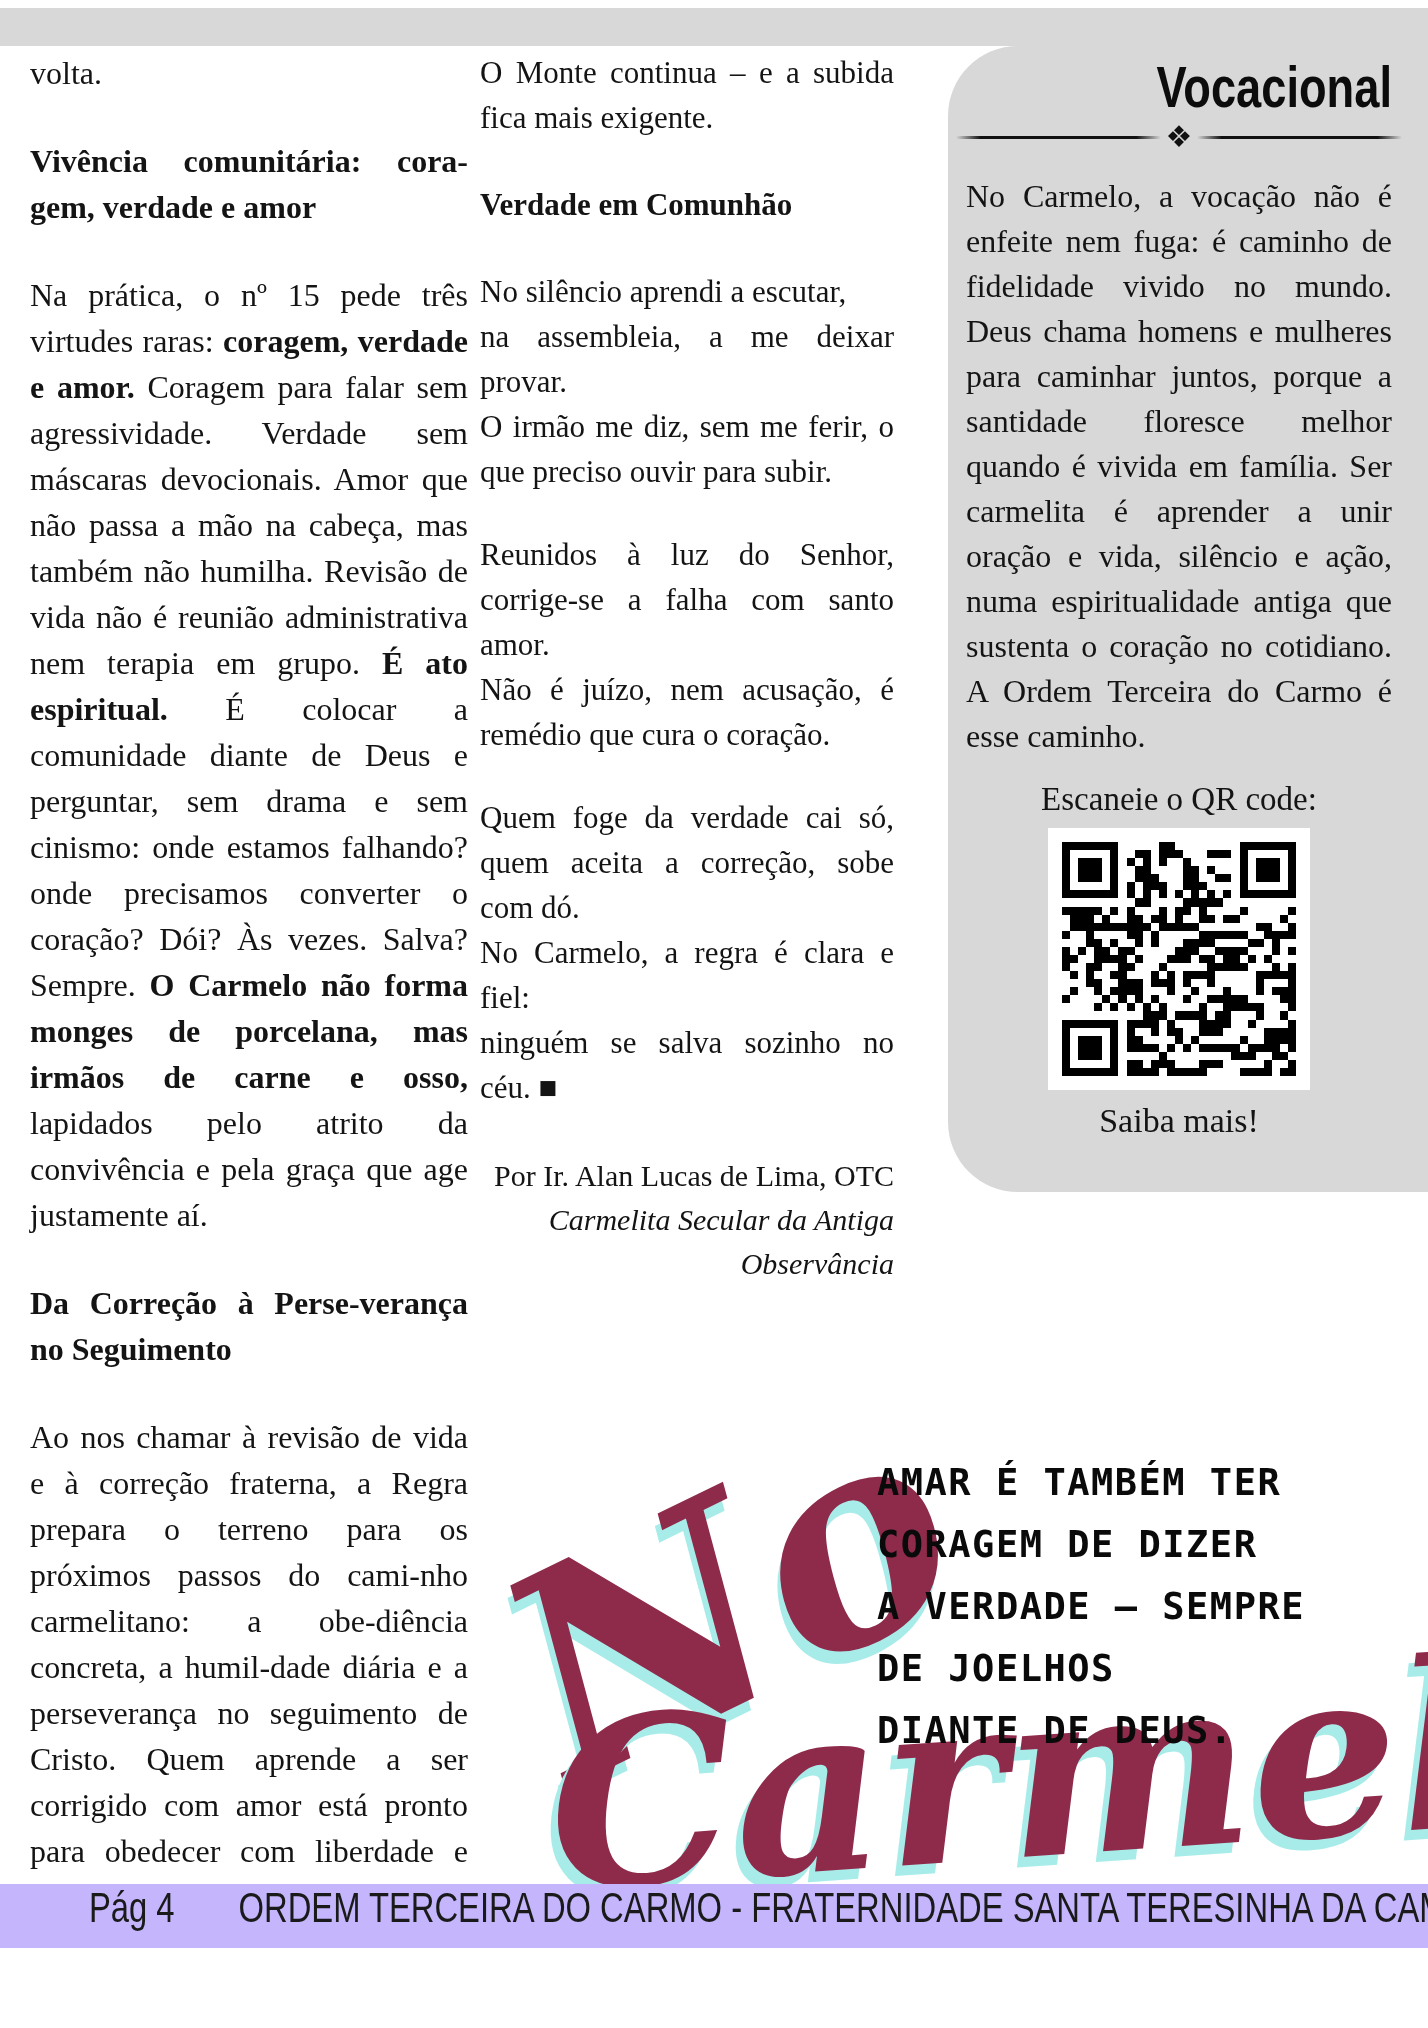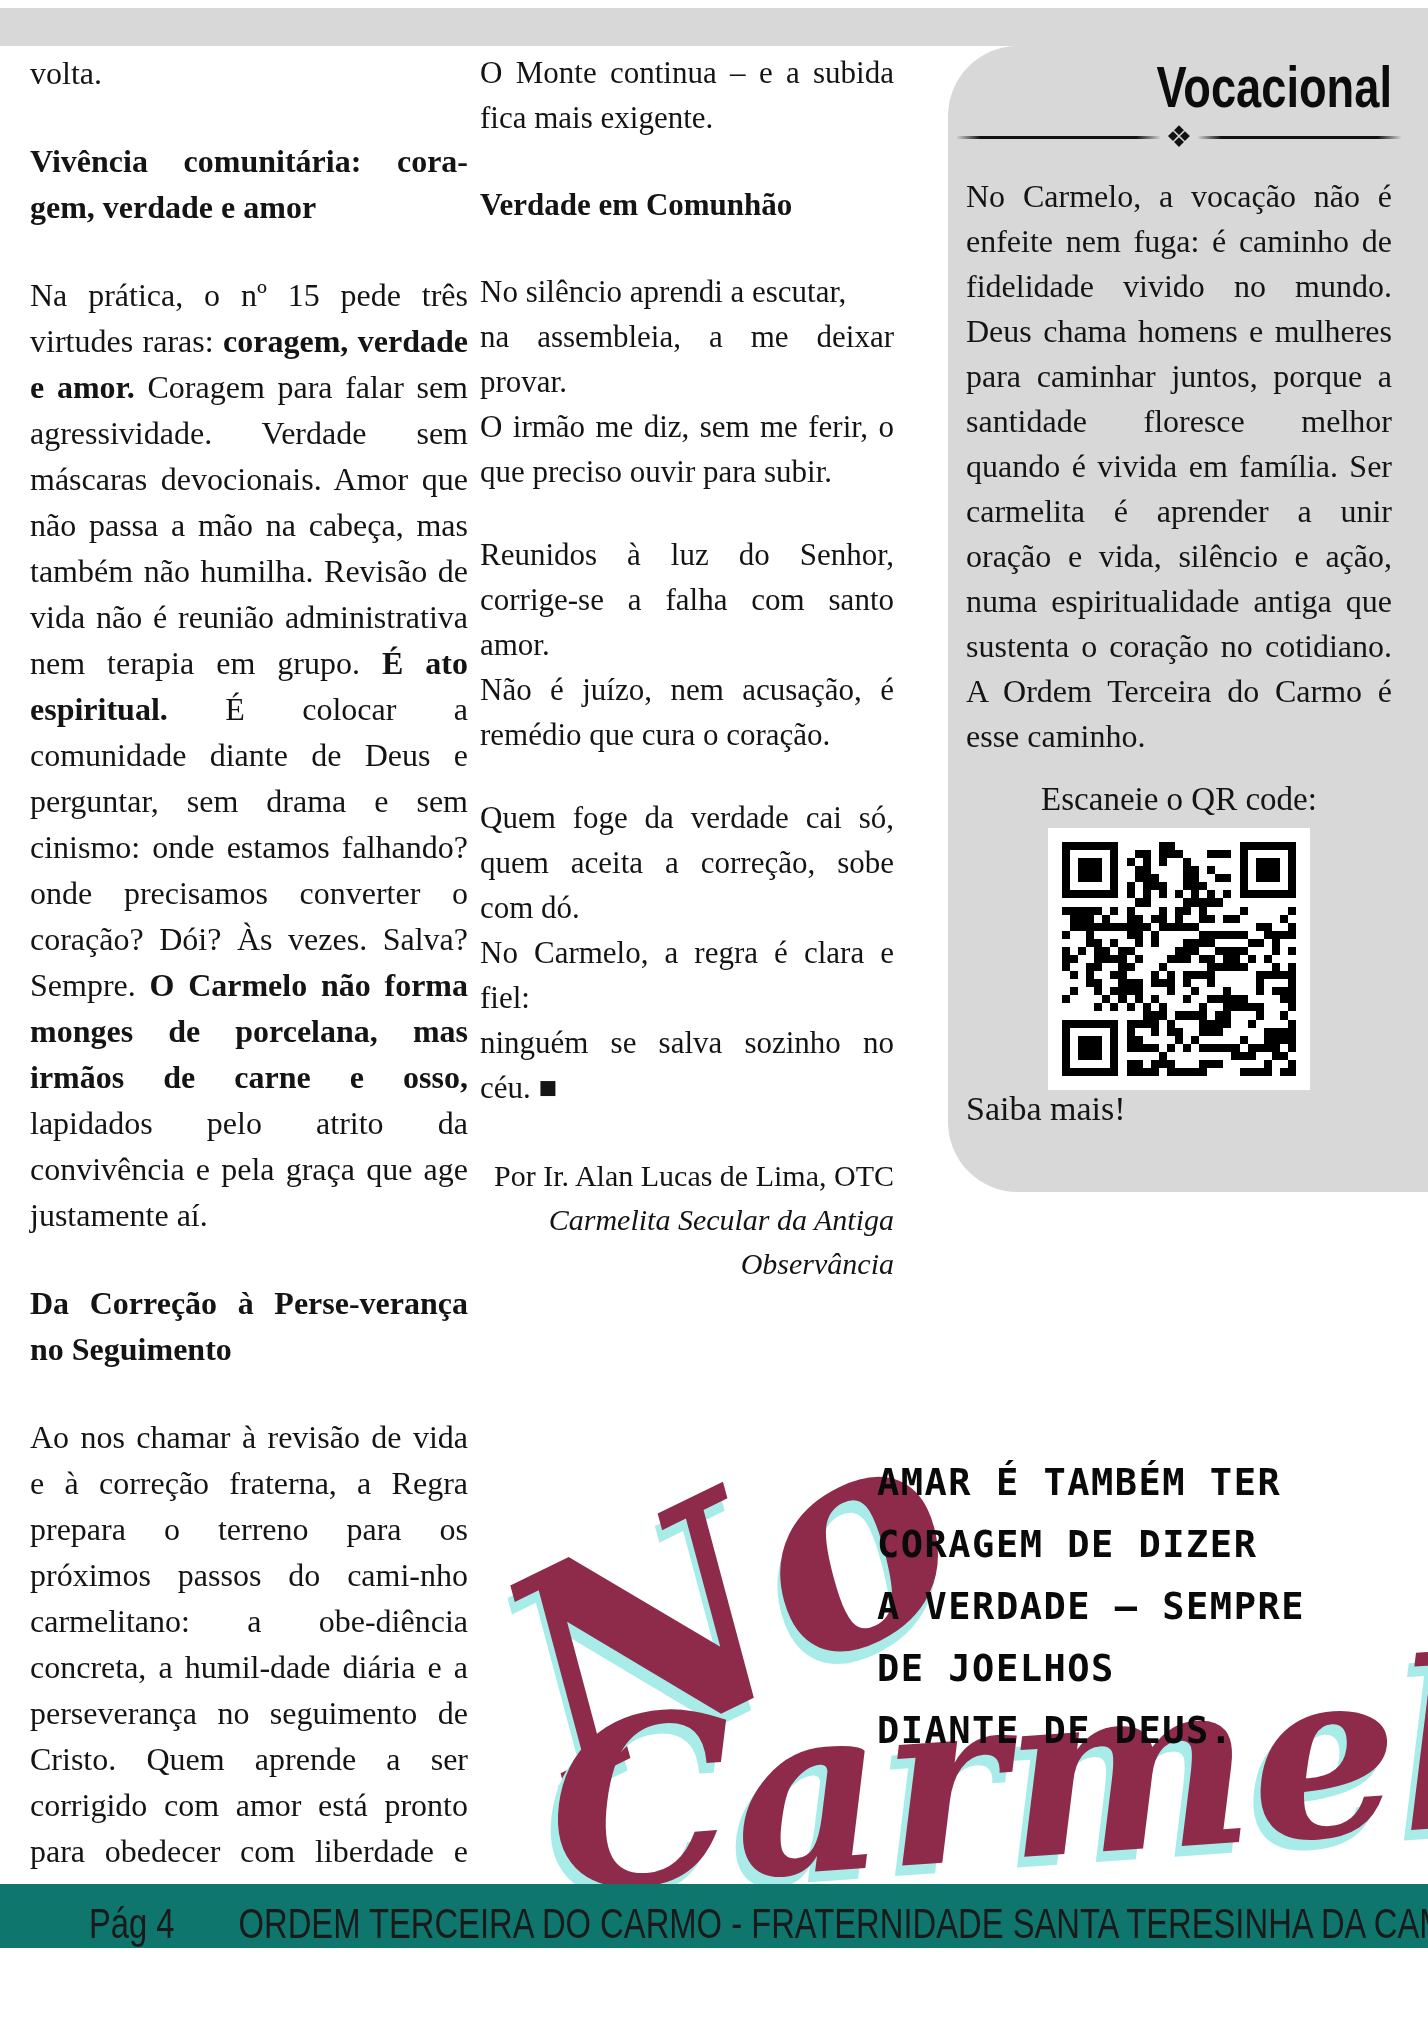--- a/index.html
+++ b/index.html
@@ -32,34 +32,34 @@
              white-space:nowrap;color:#0c0c0c}
   .voc-divider{display:flex;align-items:center;margin:6px -10px 0 -10px;height:26px}
   .voc-divider .dline{flex:1;height:3px;border-radius:2px;
         background:linear-gradient(90deg,rgba(17,17,17,0),#111 12%,#111 88%,rgba(17,17,17,0))}
   .voc-divider .orn{font-size:30px;line-height:1;margin:0 5px;color:#111}
   .voc-para{margin:24px 0 16px 0;text-align:justify;font-size:32px;line-height:45px}
   .qr-label{text-align:center;font-size:33px;margin:22px 0 0}
   .qr-frame{width:262px;height:262px;background:#fff;margin:10px auto 0;
             display:flex;align-items:center;justify-content:center}
   .qr-frame svg{width:234px;height:234px}
-  .qr-more{font-size:34px;margin:0 0 0}
+  .qr-more{text-align:center;font-size:34px;margin:12px 0 0}
 
   
   .script{position:absolute;font-family:"DejaVu Serif",serif;font-style:italic;font-weight:bold;
           color:#8e2b4b;text-shadow:-8px 10px 0 #a8ecea;white-space:nowrap;line-height:1}
   .script-no{left:505px;top:1455px;font-size:285px;transform:rotate(-26deg)}
   .script-carmelo{left:548px;top:1652px;font-size:232px;transform:rotate(-4deg)}
   .quote{position:absolute;left:877px;top:1452px;font-family:"DejaVu Sans Mono",monospace;
          font-weight:bold;font-size:37px;line-height:62px;letter-spacing:1.5px;color:#0a0a0a;
          white-space:nowrap}
 
   
-  .footer{position:absolute;left:0;top:1884px;width:1428px;height:64px;background:#0f766e;
-          display:flex;align-items:flex-end;overflow:hidden}
+  .footer{position:absolute;left:0;top:1884px;width:1428px;height:64px;background:#c4b5fd;
+          display:flex;align-items:flex-start;overflow:hidden}
   .footer-inner{display:flex;align-items:baseline;transform:scaleX(0.78);transform-origin:0 50%;
                 font-family:"Liberation Sans",sans-serif;font-size:42px;color:#1a1a1a;
                 padding-left:114px;white-space:nowrap}
   .footer-inner .org{margin-left:82px}
 </style>
 </head>
 <body>
 
 <div class="top-strip"></div>
 

